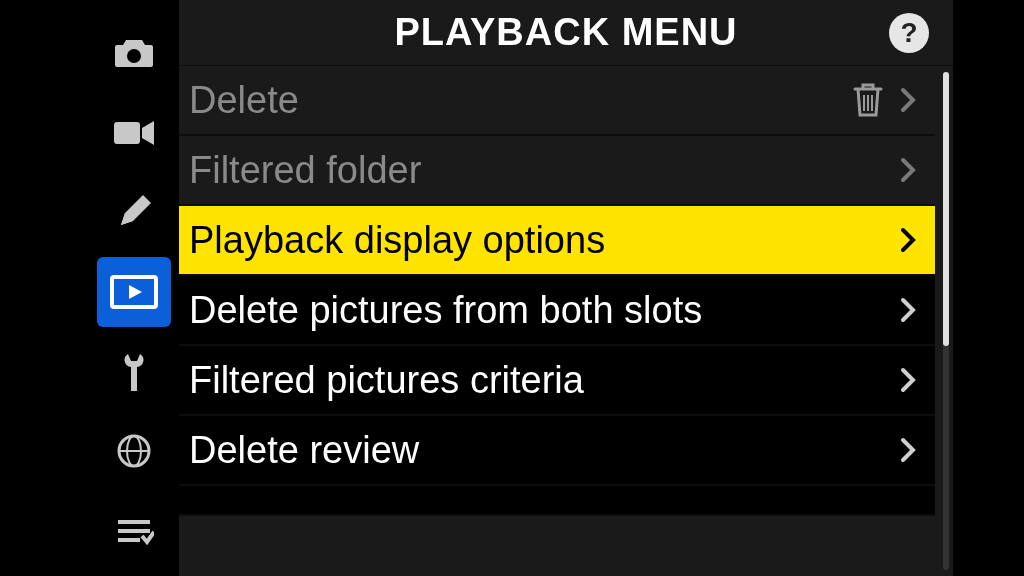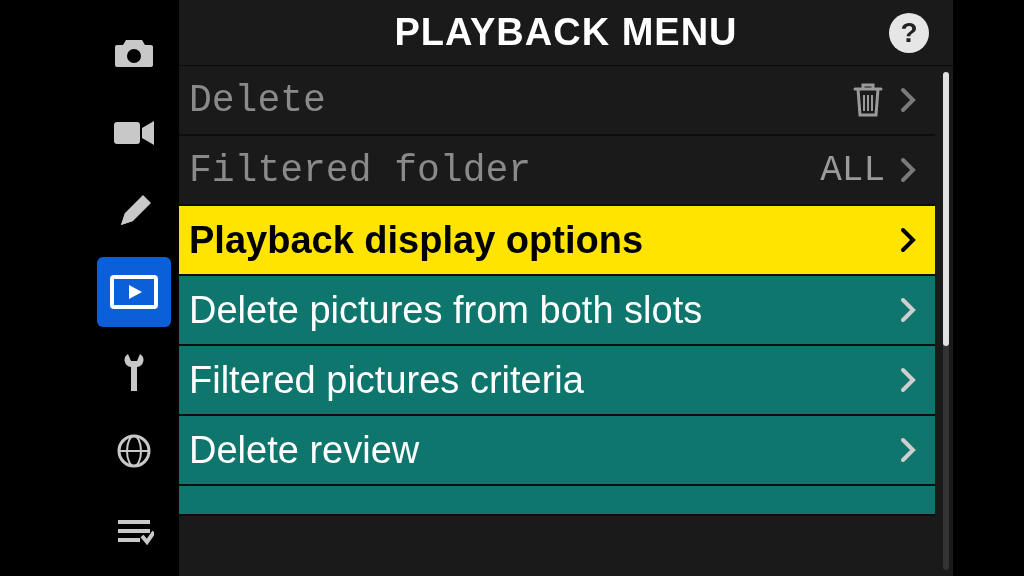--- a/index.html
+++ b/index.html
@@ -108,34 +108,32 @@
     border-radius: 3px;
   }
 
   .row {
     height: 70px;
     display: flex;
     align-items: center;
     padding-left: 10px;
     padding-right: 10px;
     border-bottom: 2px solid #0d0d0d;
-    background: #0f766e;
+    background: #000000;
     color: #fff;
     font-size: 38px;
     position: relative;
   }
   .row.dim {
     color: #8a8a8a;
     background: #1a1a1a;
-    font-family: Liberation Mono, monospace;
   }
   .row.highlight {
     background: #ffe400;
     color: #000;
-    font-weight: bold;
   }
   .row-label { flex: 1; white-space: nowrap; overflow: hidden; }
   .row-value {
     color: inherit;
     font-size: 36px;
     margin-right: 6px;
     white-space: nowrap;
     display: flex;
     align-items: center;
     gap: 6px;
@@ -239,21 +237,20 @@
           </div>
           <div class="chev">
             <svg width="16" height="26" viewBox="0 0 16 26">
                 <path d="M3 3 L13 13 L3 23" fill="none" stroke-width="4" stroke-linecap="round"></path>
               </svg>
           </div>
         </div>
 
         <div class="row dim">
           <div class="row-label">Filtered folder</div>
-          <div class="row-value">ALL</div>
           <div class="chev">
             <svg width="16" height="26" viewBox="0 0 16 26">
                 <path d="M3 3 L13 13 L3 23" fill="none" stroke-width="4" stroke-linecap="round"></path>
               </svg>
           </div>
         </div>
 
         <div class="row highlight">
           <div class="row-label">Playback display options</div>
           <div class="row-value"></div>

